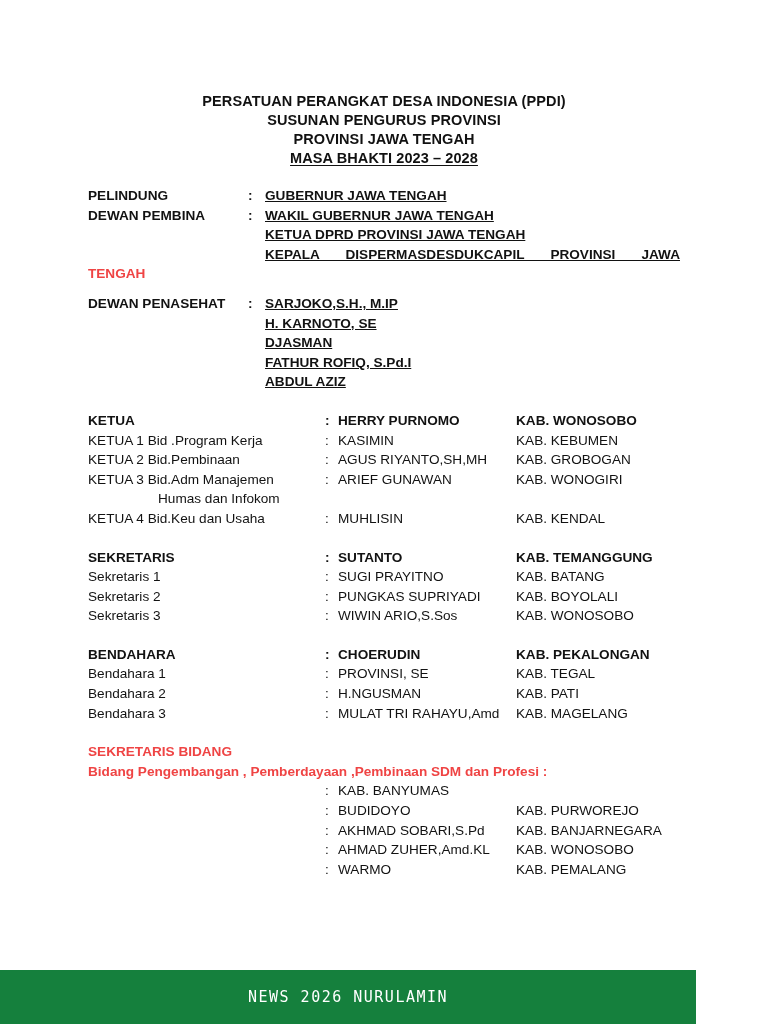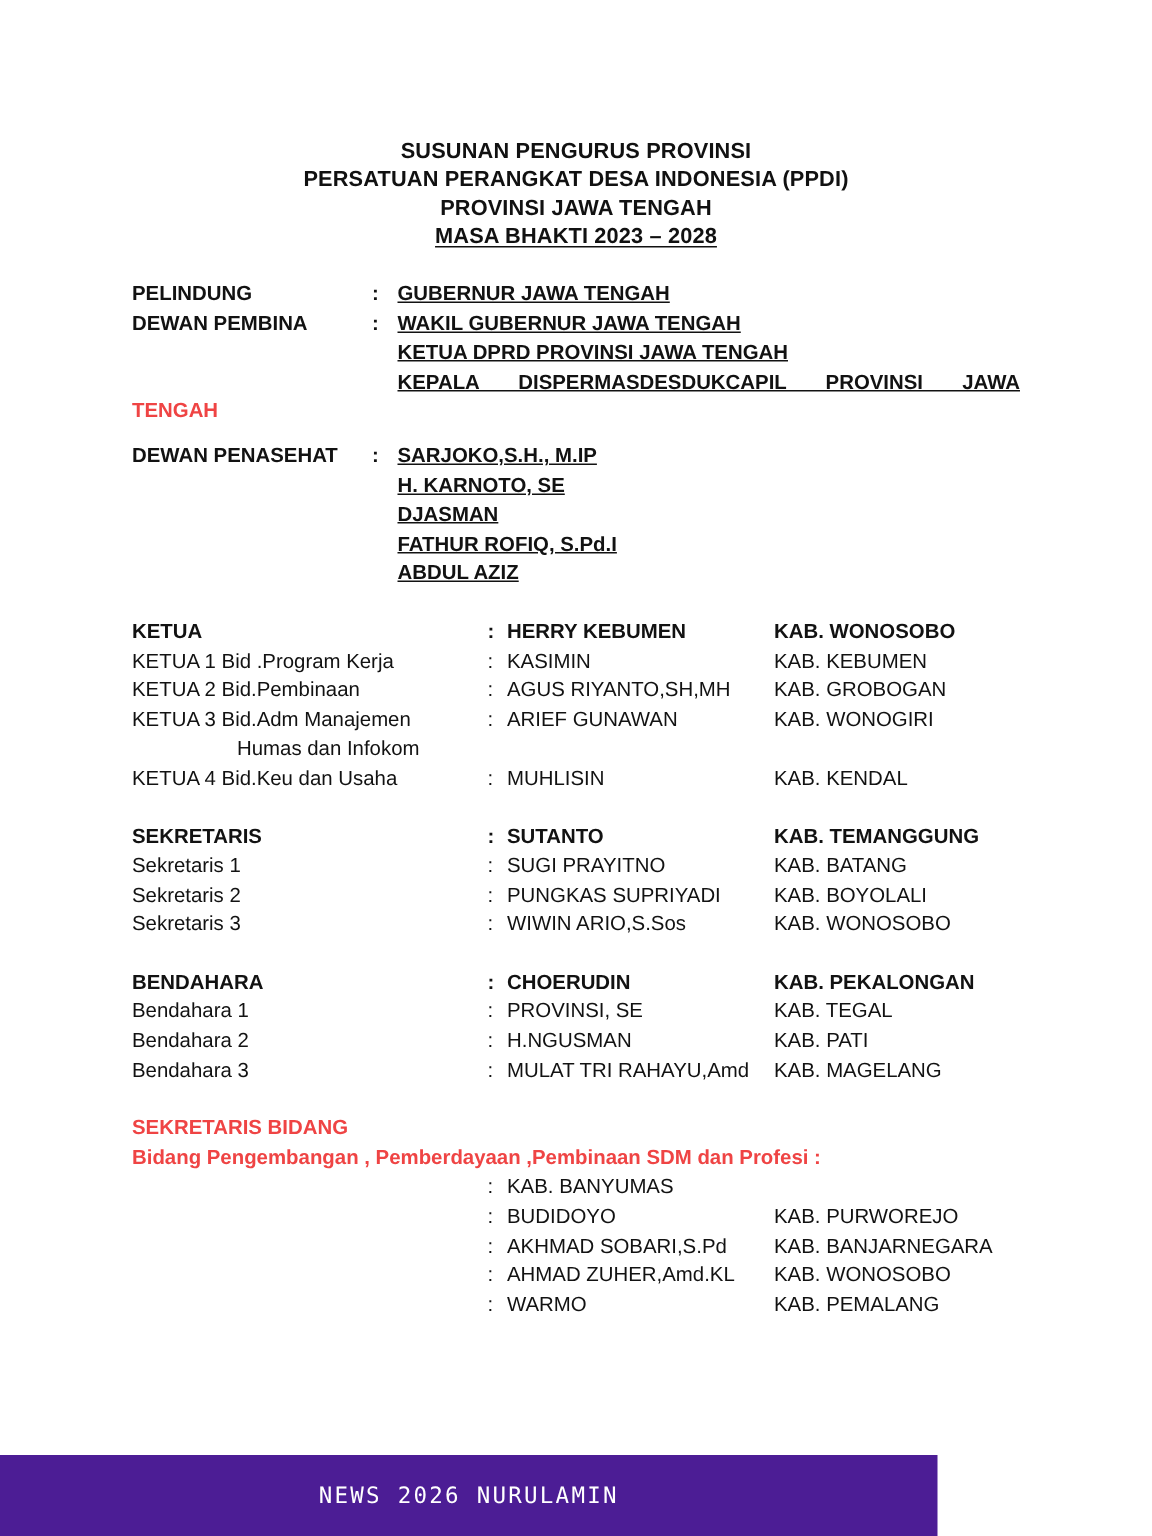--- a/index.html
+++ b/index.html
@@ -86,41 +86,41 @@
     color: #ef4444;
   }
 
   .spacer-sm { height: 10px; }
   .spacer-md { height: 19px; }
 
   
   #footer-bar {
     position: absolute;
     left: 0; bottom: 0;
-    width: 625px; height: 54px;
-    background: #4c1d95;
+    width: 696px; height: 54px;
+    background: #15803d;
     display: flex;
     align-items: center;
     justify-content: center;
   }
   #footer-bar .footer-text {
     color: #ffffff;
     font-family: "DejaVu Sans Mono", monospace;
     font-size: 15px;
     letter-spacing: 1.5px;
   }
 </style>
 </head>
 <body>
 
 <div id="page">
 
   <div class="title-block">
+    <div class="title-line">PERSATUAN PERANGKAT DESA INDONESIA (PPDI)</div>
     <div class="title-line">SUSUNAN PENGURUS PROVINSI</div>
-    <div class="title-line">PERSATUAN PERANGKAT DESA INDONESIA (PPDI)</div>
     <div class="title-line">PROVINSI JAWA TENGAH</div>
     <div class="title-line underlined">MASA BHAKTI 2023 – 2028</div>
   </div>
 
   <div class="doc">
 
     <div class="sec-top">
 
       <div class="row">
         <div class="c-label b">PELINDUNG</div>
@@ -178,21 +178,21 @@
         <div class="c-name b">ABDUL AZIZ</div>
       </div>
     </div>
 
     <div class="spacer-md"></div>
 
     <div class="sec-main">
       <div class="row">
         <div class="c-label b">KETUA</div>
         <div class="c-colon b">:</div>
-        <div class="c-name b">HERRY KEBUMEN</div>
+        <div class="c-name b">HERRY PURNOMO</div>
         <div class="c-kab b">KAB. WONOSOBO</div>
       </div>
       <div class="row">
         <div class="c-label">KETUA 1 Bid .Program Kerja</div>
         <div class="c-colon">:</div>
         <div class="c-name">KASIMIN</div>
         <div class="c-kab">KAB. KEBUMEN</div>
       </div>
       <div class="row">
         <div class="c-label">KETUA 2 Bid.Pembinaan</div>

